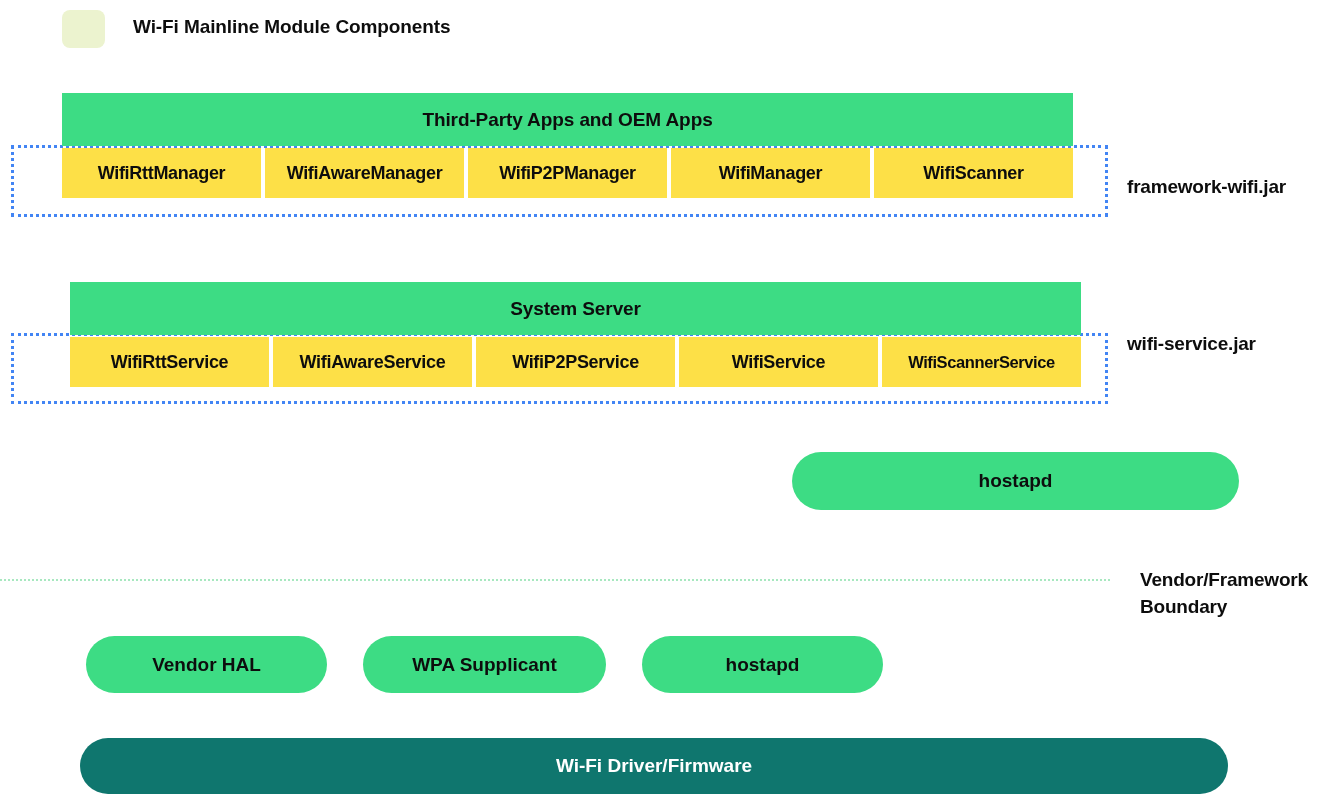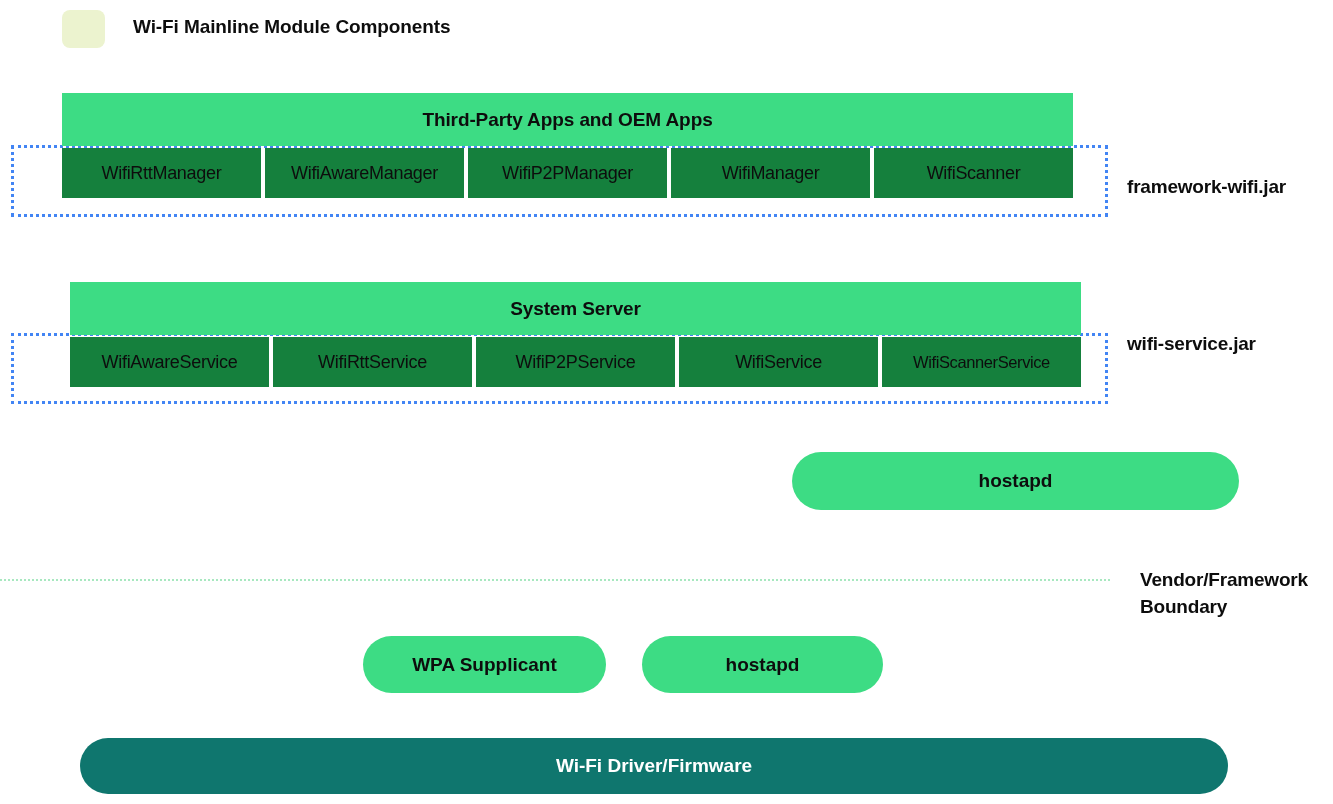--- a/index.html
+++ b/index.html
@@ -87,26 +87,26 @@
   }
 
   .cell-row {
     margin-top: 2px;
     display: flex;
     gap: 4px;
     height: 50px;
   }
   .cell {
     flex: 1 1 0;
-    background: #15803d;
+    background: #fde047;
     display: flex;
     align-items: center;
     justify-content: center;
     font-size: 18px;
-    font-weight: normal;
+    font-weight: bold;
     color: #0d0d0d;
     letter-spacing: -0.3px;
     white-space: nowrap;
     overflow: hidden;
   }
   .cell.tight { font-size: 16.5px; letter-spacing: -0.4px; }
 
   
   .pill {
     position: absolute;
@@ -168,34 +168,35 @@
       <div class="cell">WifiScanner</div>
     </div>
   </div>
 
   <div class="module-box row2"></div>
   <div class="module-label row2">wifi-service.jar</div>
 
   <div class="layer row2">
     <div class="layer-header">System Server</div>
     <div class="cell-row">
+      <div class="cell">WifiRttService</div>
       <div class="cell">WifiAwareService</div>
-      <div class="cell">WifiRttService</div>
       <div class="cell">WifiP2PService</div>
       <div class="cell">WifiService</div>
       <div class="cell tight">WifiScannerService</div>
     </div>
   </div>
 
   <div class="pill green pill-wificond">hostapd</div>
 
   <div class="boundary-line"></div>
   <div class="boundary-label">
     <span>Vendor/Framework</span><br>
     <span>Boundary</span>
   </div>
 
+  <div class="pill green pill-vendorhal">Vendor HAL</div>
   <div class="pill green pill-wpa">WPA Supplicant</div>
   <div class="pill green pill-hostapd">hostapd</div>
 
   <div class="pill blue pill-driver">Wi-Fi Driver/Firmware</div>
 
 </div>
 
 </body></html>

